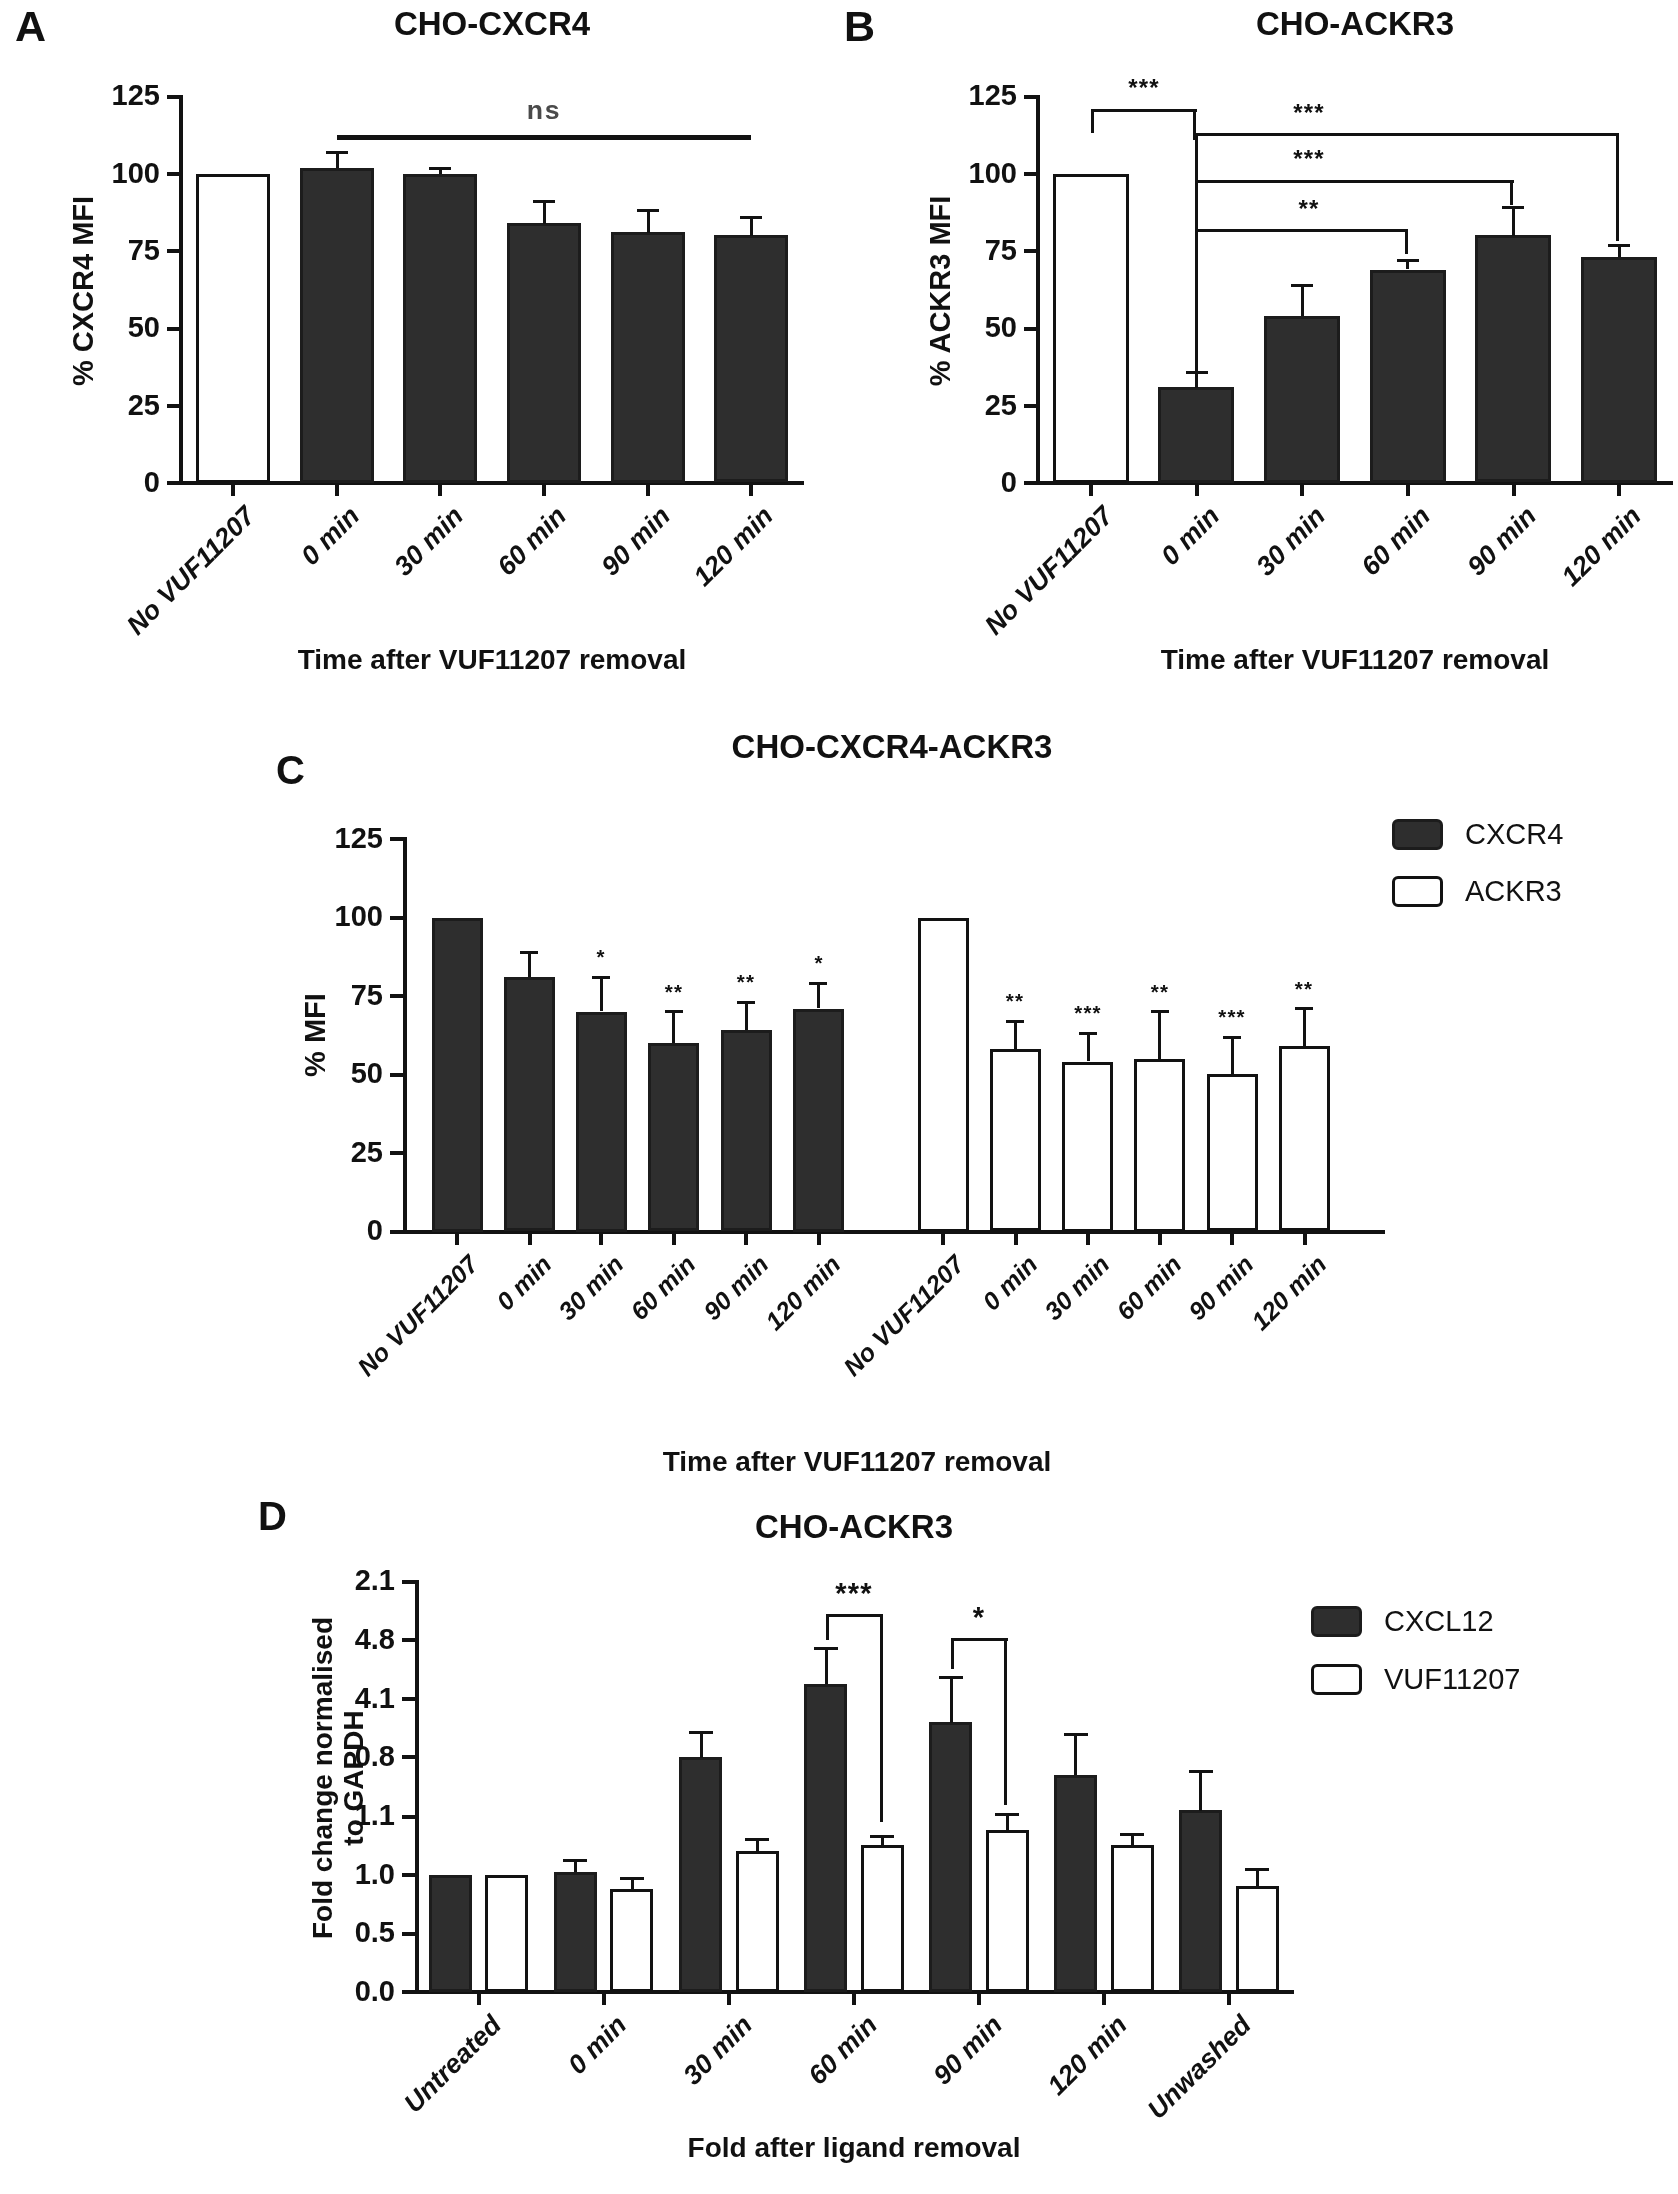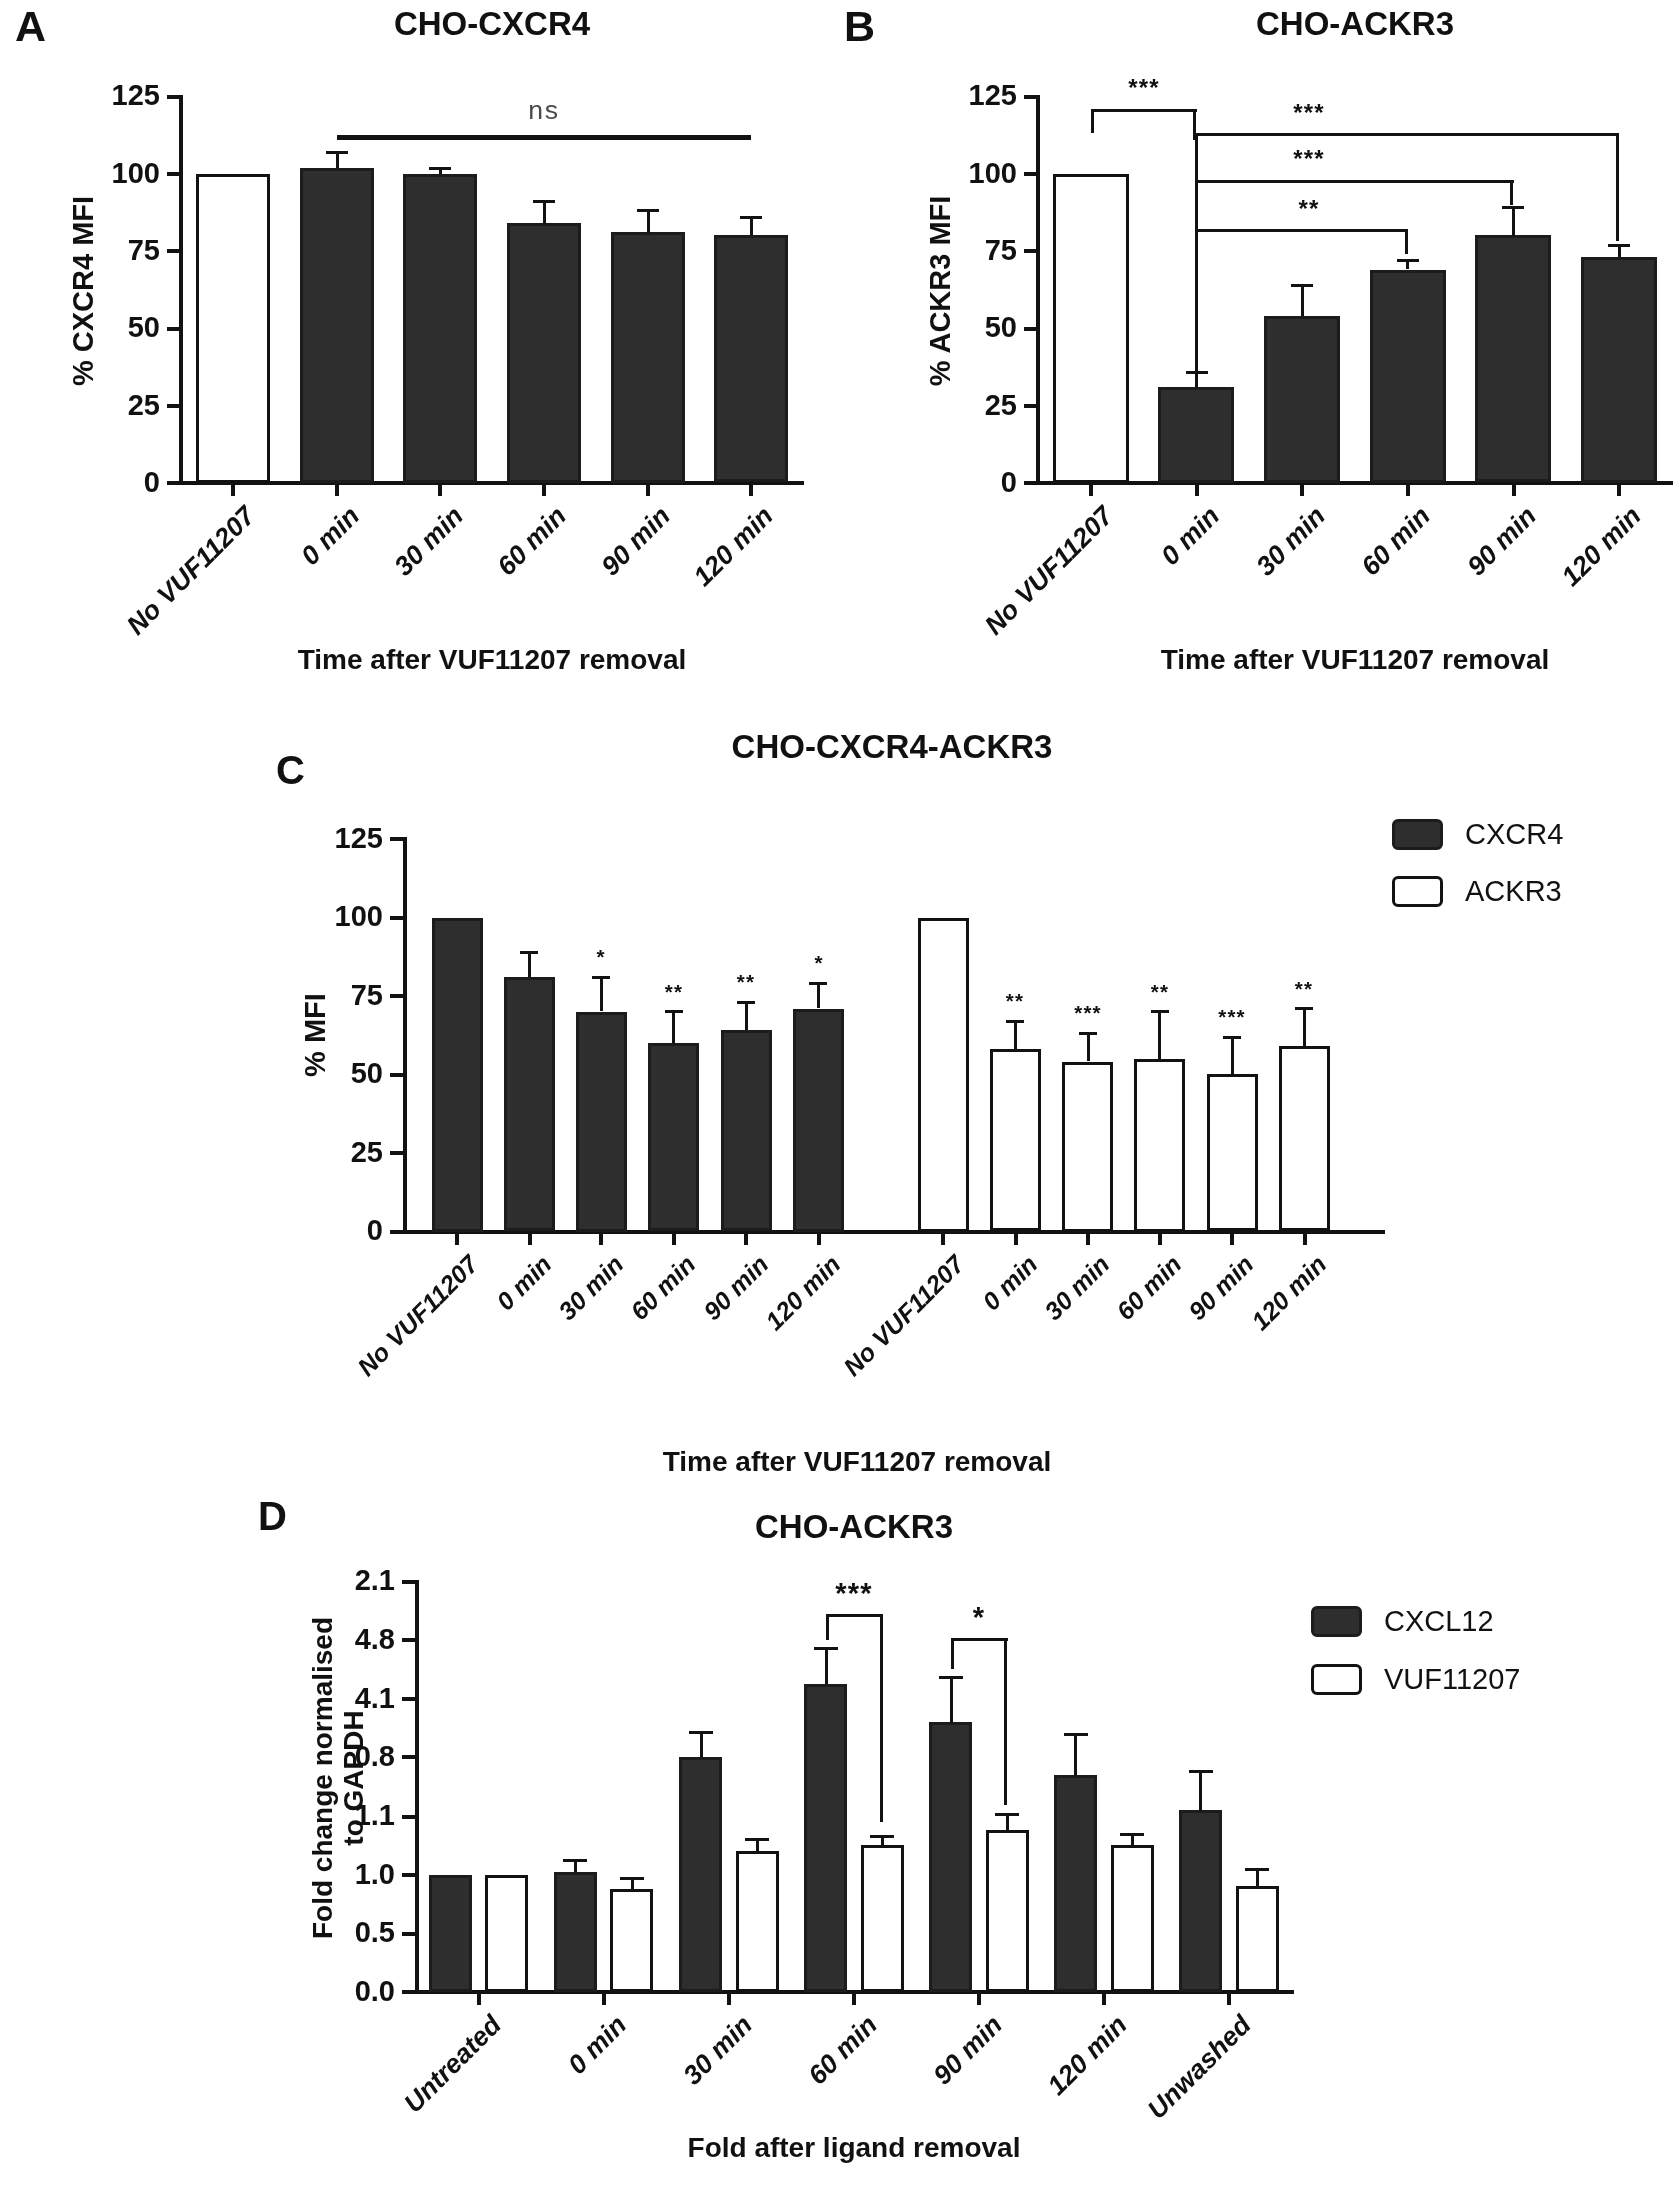--- a/index.html
+++ b/index.html
@@ -15,21 +15,21 @@
   .catwrap{position:absolute;width:0;height:0;}
   .cat{position:absolute;right:0;top:0;font-weight:bold;font-style:italic;white-space:nowrap;
        transform-origin:100% 0;transform:rotate(-45deg);line-height:1;}
   .star{position:absolute;font-weight:bold;transform:translateX(-50%);letter-spacing:1.2px;line-height:1;}
   .ttl{position:absolute;font-weight:bold;transform:translateX(-50%);white-space:nowrap;line-height:1;}
   .letter{position:absolute;font-weight:bold;line-height:1;}
   .ylabel{position:absolute;font-weight:bold;transform:translate(-50%,-50%) rotate(-90deg);
           white-space:nowrap;text-align:center;line-height:1.12;}
   .ylabel span{display:block;}
   .xlabel{position:absolute;font-weight:bold;transform:translateX(-50%);white-space:nowrap;line-height:1;}
-  .nslabel{position:absolute;font-weight:400;color:var(--ns);transform:translateX(-50%);letter-spacing:1.8px;line-height:1;}
+  .nslabel{position:absolute;font-weight:700;color:var(--ns);transform:translateX(-50%);letter-spacing:1.8px;line-height:1;}
   .lgrow{position:absolute;display:flex;align-items:center;gap:22px;}
   .sw{width:51px;height:31px;border-radius:6px;box-sizing:border-box;flex:0 0 auto;}
   .sw.dark{background:var(--dark);border:3px solid var(--darkline);}
   .sw.white{background:#fff;border:3.6px solid var(--line);}
   .lglabel{font-size:29px;line-height:1;}
 </style>
 </head>
 <body>
 
 <div id="page" style="--dark: #2e2e2e; --line: #121212; --ns: #4a4a4a;">

